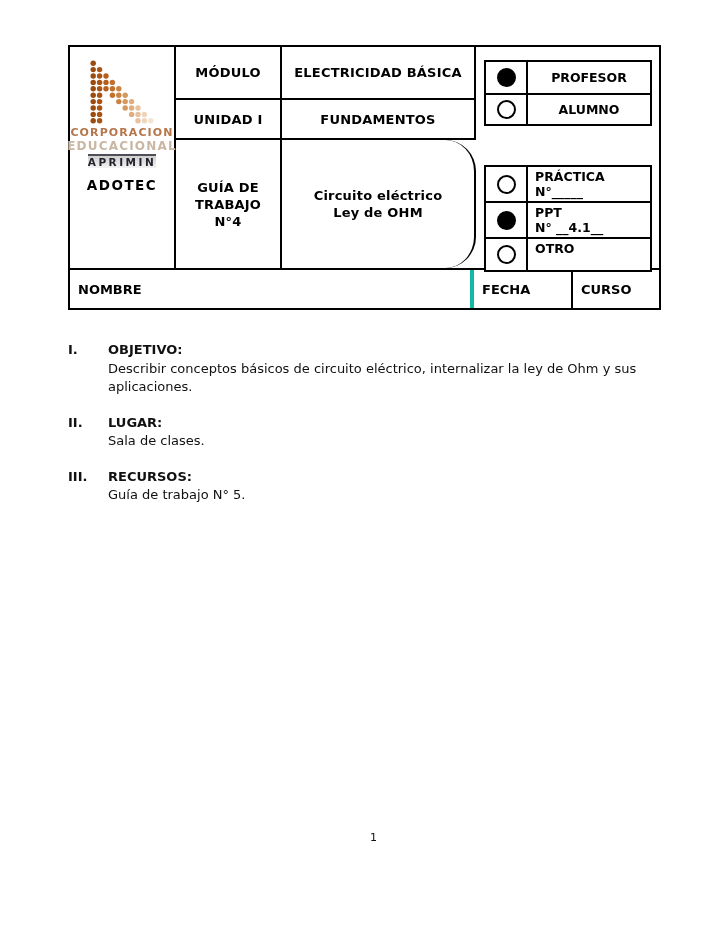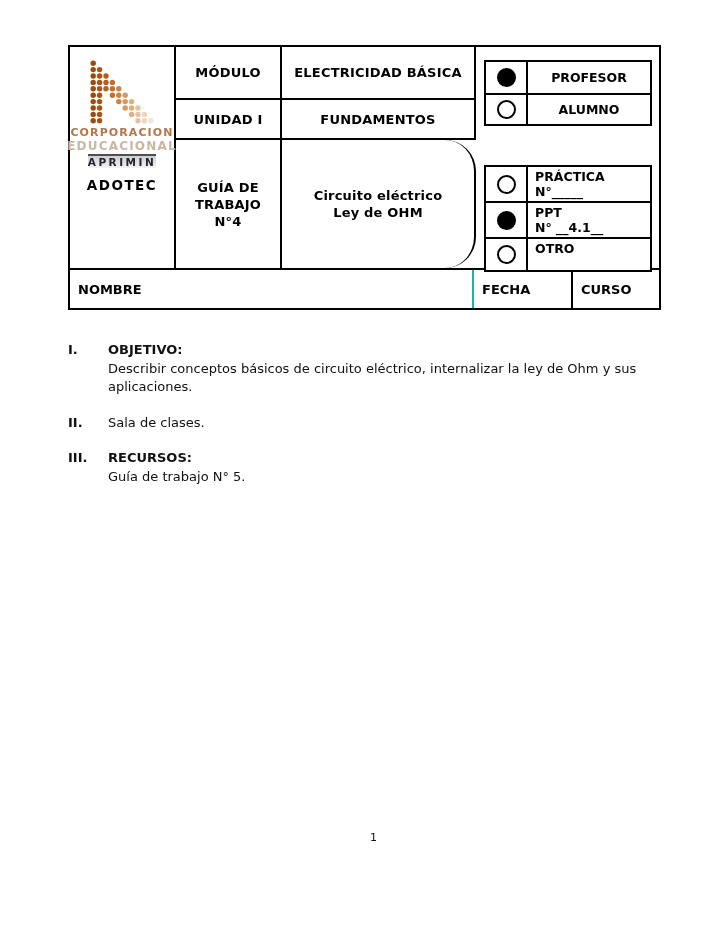--- a/index.html
+++ b/index.html
@@ -25,21 +25,21 @@
   .cell-modulo-value{grid-area:1/3/2/4;}
   .cell-unidad-label{grid-area:2/2/3/3;}
   .cell-unidad-value{grid-area:2/3/3/4;}
   .cell-guia{grid-area:3/2/4/3;line-height:17px;}
   .cell-topic{grid-area:3/3/4/4;line-height:17px;border-radius:31px;}
   .cell-right{grid-area:1/4/4/5;position:relative;}
   
   .row-bottom{grid-area:4/1/5/5;border-top:2px solid #000;display:flex;box-sizing:border-box;}
   .row-bottom>div{box-sizing:border-box;display:flex;align-items:center;
     font-weight:bold;font-size:13px;padding-left:8px;}
-  .cell-nombre{width:404px;border-right:2px solid #14b8a6;}
+  .cell-nombre{width:404px;border-right:4px solid #14b8a6;}
   .cell-fecha{width:99px;border-right:2px solid #000;}
   .cell-curso{flex:1;}
   
   .inner{position:absolute;left:8px;width:168px;border:2px solid #000;box-sizing:border-box;background:#fff;}
   .inner-a{top:13px;}
   .inner-b{top:118px;}
   .irow{display:flex;box-sizing:border-box;}
   .irow + .irow{border-top:2px solid #000;}
   .irow-a{height:31px;}
   .irow-b{min-height:33px;}
@@ -204,20 +204,21 @@
       <div class="numeral">I.</div>
       <div class="sec-content">
         <div class="sec-title">OBJETIVO:</div>
         <div class="sec-body">Describir conceptos básicos de circuito eléctrico, internalizar la ley de Ohm y sus
 aplicaciones.</div>
       </div>
     </div>
     <div class="section">
       <div class="numeral">II.</div>
       <div class="sec-content">
+        <div class="sec-title">LUGAR:</div>
         <div class="sec-body">Sala de clases.</div>
       </div>
     </div>
     <div class="section">
       <div class="numeral">III.</div>
       <div class="sec-content">
         <div class="sec-title">RECURSOS:</div>
         <div class="sec-body">Guía de trabajo N° 5.</div>
       </div>
     </div>

